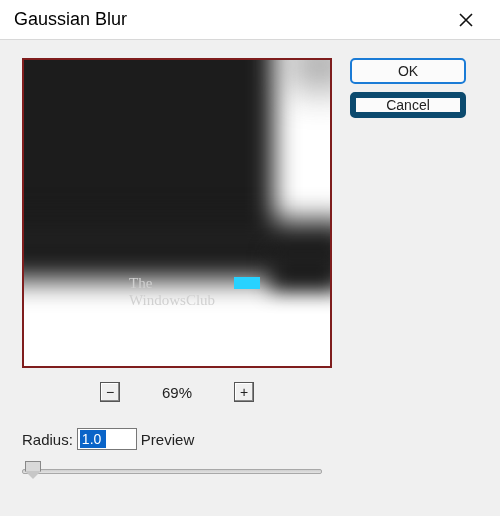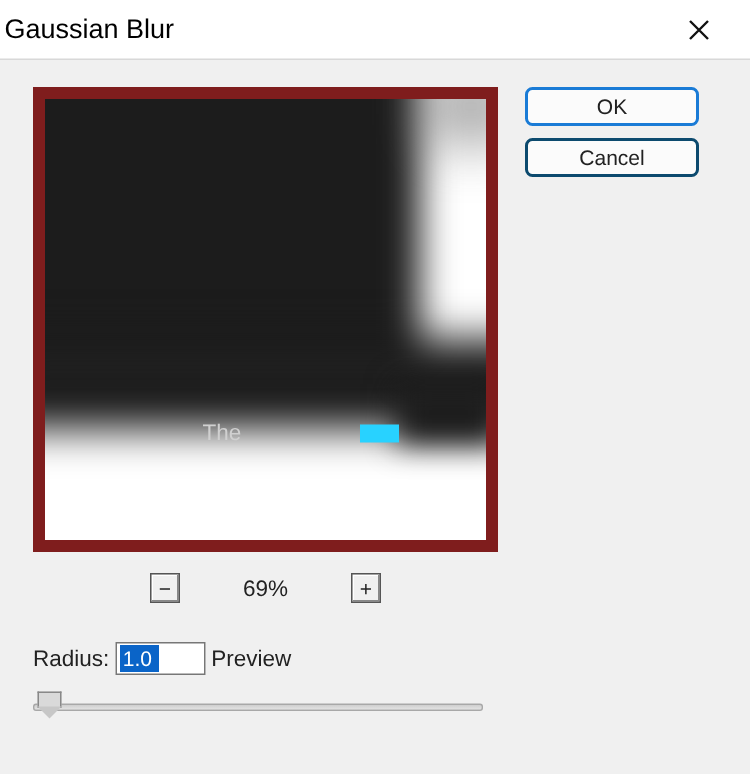--- a/index.html
+++ b/index.html
@@ -17,21 +17,21 @@
     width: 500px;
     height: 516px;
     background: #f0f0f0;
     position: relative;
   }
   .titlebar {
     display: flex;
     align-items: center;
     justify-content: space-between;
     height: 40px;
-    padding: 0 14px 0 3px;
+    padding: 0 14px 0 14px;
     background: #ffffff;
     border-bottom: 1px solid #d8d8d8;
   }
   .title {
     font-size: 18px;
     font-weight: 400;
     color: #000;
   }
   .close {
     width: 40px;
@@ -47,24 +47,25 @@
     padding: 18px 16px 18px 22px;
     display: flex;
     gap: 18px;
   }
   .left {
     width: 310px;
   }
   .preview-box {
     width: 310px;
     height: 310px;
-    border: 8px solid #7f1d1d;
+    border: 2px solid #7f1d1d;
     background: #fff;
     position: relative;
     overflow: hidden;
+    font-family: Liberation Serif, serif;
   }
   .preview-content {
     position: absolute;
     inset: 0;
   }
   .dark-shape {
     position: absolute;
     left: -50px;
     top: -50px;
     width: 300px;
@@ -210,21 +211,21 @@
     border-top: 8px solid #c7c7c7;
   }
   .right {
     width: 116px;
     display: flex;
     flex-direction: column;
     gap: 8px;
   }
   .btn {
     height: 26px;
-    border: 2px solid #0c4a6e;
+    border: 6px solid #0c4a6e;
     border-radius: 5px;
     background: #fbfbfb;
     font-size: 14px;
     display: flex;
     align-items: center;
     justify-content: center;
     cursor: pointer;
   }
   .btn.primary {
     border: 2px solid #1a7bd6;
@@ -270,20 +271,21 @@
       <div class="preview-box">
         <div class="preview-content">
           <div class="dark-shape"></div>
           <div class="dark-bar"></div>
           <div class="dark-nub"></div>
           <div class="corner-soft"></div>
           <div class="watermark">
             <span>The</span>
             <div class="cyan"></div>
             <br>
+            <span>WindowsClub</span>
           </div>
         </div>
       </div>
 
       <div class="zoom-row">
         <div class="zoom-btn">
           <span>−</span>
         </div>
         <div class="zoom-level">69%</div>
         <div class="zoom-btn">

